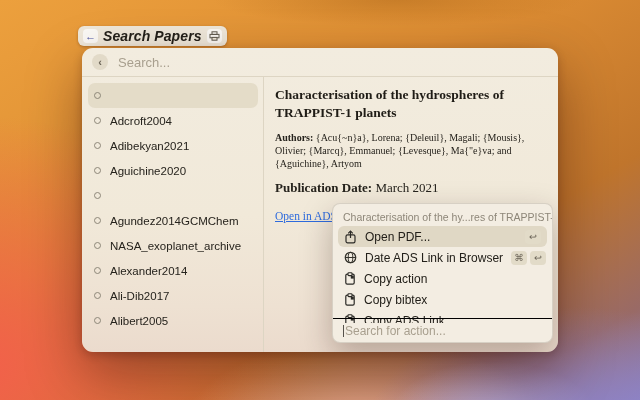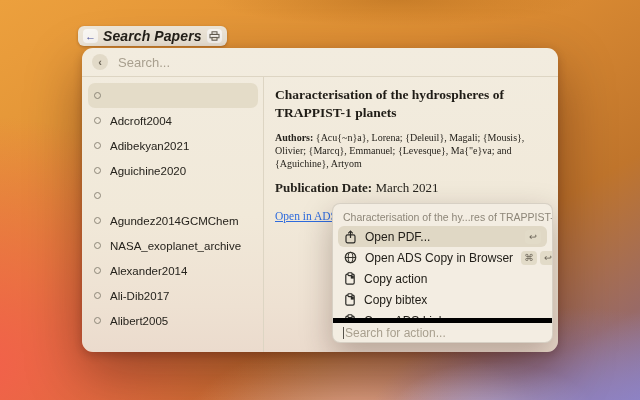--- a/index.html
+++ b/index.html
@@ -99,21 +99,21 @@
   .menu-label { flex:1; font-size:12px; color:#23201a; white-space:nowrap; }
   .keys { display:flex; gap:3px; }
   .keycap {
     display:inline-flex; align-items:center; justify-content:center;
     min-width:16px; height:14px; padding:0 3px;
     background:#e2dbc8; border-radius:4px;
     font-size:9.5px; color:#6e675a;
   }
   .menu-search {
     position:absolute; left:0; right:0; bottom:0; height:24px;
-    border-top:5px solid #000000; display:flex; align-items:center; padding:0 10px;
+    border-top:1px solid #000000; display:flex; align-items:center; padding:0 10px;
   }
   .caret { width:1px; height:12px; background:#55514a; margin-right:1px; }
   .action-input {
     flex:1; border:none; outline:none; background:transparent;
     font-family:"Liberation Sans", sans-serif;
     font-size:12px; color:#3a362c;
   }
   .action-input::placeholder { color:#a89f8e; }
 </style>
 </head>
@@ -228,21 +228,21 @@
           </div>
 
           <div class="menu-item">
 
             <svg width="13" height="13" viewBox="0 0 13 13">
               <circle cx="6.5" cy="6.5" r="5.2" fill="none" stroke="#34322b" stroke-width="1.3"></circle>
               <ellipse cx="6.5" cy="6.5" rx="2.3" ry="5.2" fill="none" stroke="#34322b" stroke-width="1"></ellipse>
               <line x1="1.3" y1="6.5" x2="11.7" y2="6.5" stroke="#34322b" stroke-width="1"></line>
             </svg>
 
-            <span class="menu-label">Open ADS Copy in Browser</span>
+            <span class="menu-label">Date ADS Link in Browser</span>
             <span class="keys">
               <span class="keycap">⌘</span>
               <span class="keycap">↩</span>
             </span>
           </div>
 
           <div class="menu-item">
 
             <svg width="12" height="13" viewBox="0 0 12 13">
               <rect x="1.8" y="2.2" width="8.4" height="10" rx="1.4" fill="none" stroke="#2b2a26" stroke-width="1.2"></rect>

